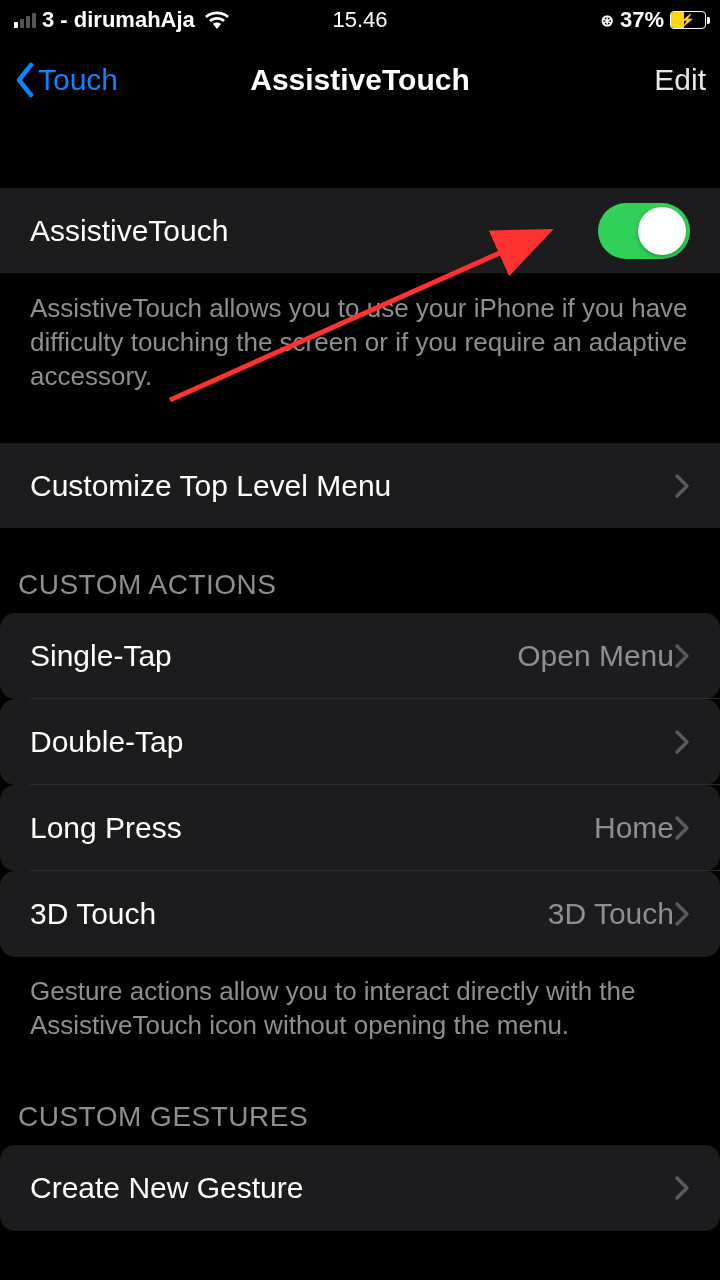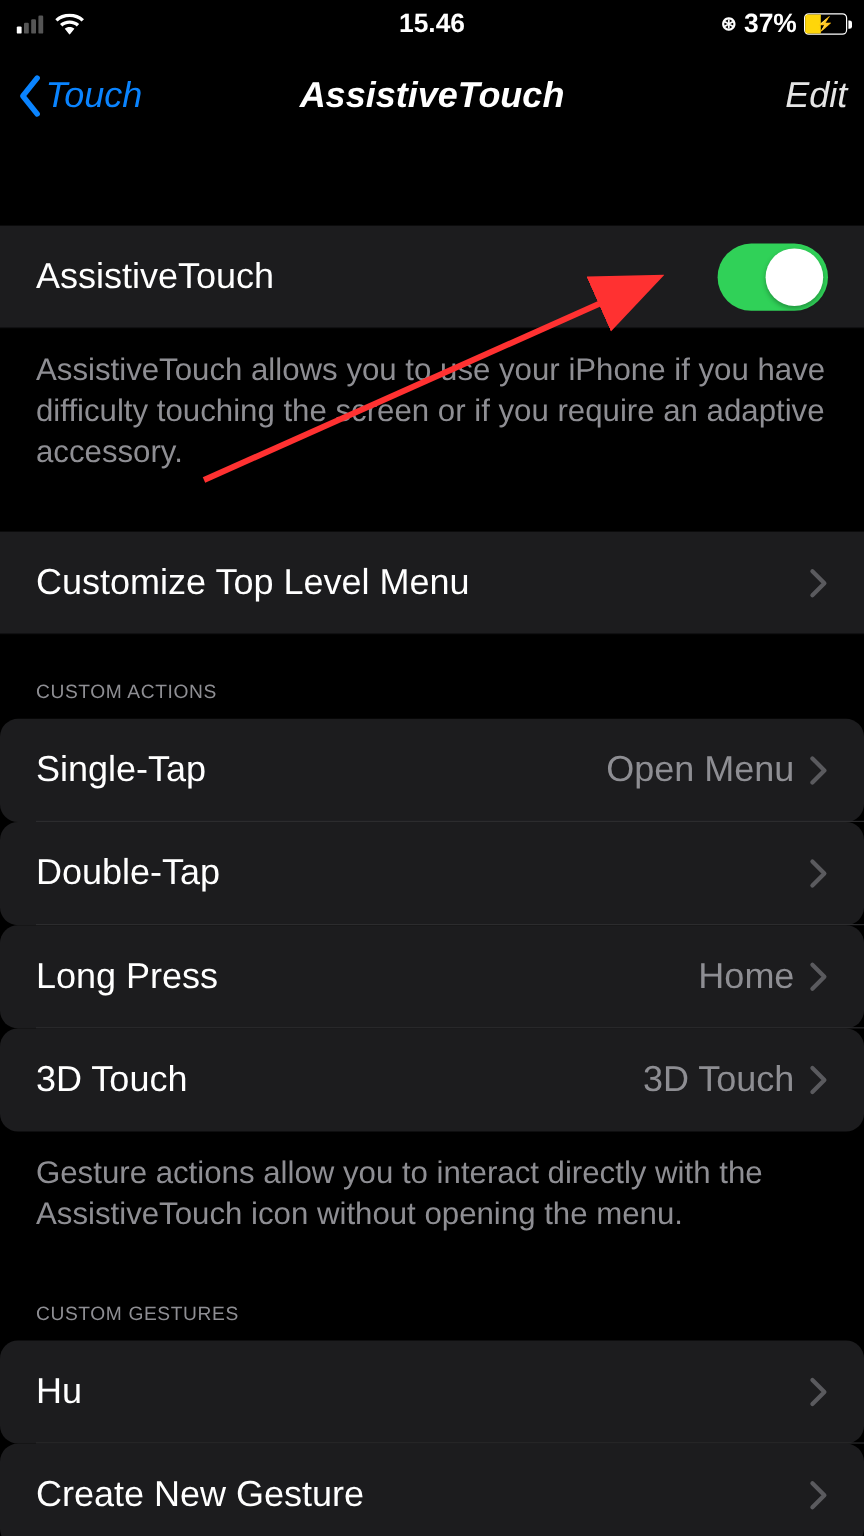--- a/index.html
+++ b/index.html
@@ -45,21 +45,21 @@
     .bar.active { background: #fff; }
     .b1 { height: 6px; }
     .b2 { height: 9px; }
     .b3 { height: 12px; }
     .b4 { height: 15px; }
     .wifi-icon { margin-left: 4px; }
     .status-center {
       position: absolute;
       left: 50%;
       transform: translateX(-50%);
-      font-weight: 700;
+      font-weight: 400;
     }
     .status-right {
       display: flex;
       align-items: center;
       gap: 6px;
     }
     .battery {
       width: 36px;
       height: 18px;
       border: 1.5px solid #fff;
@@ -97,21 +97,20 @@
     }
     .lock-icon { font-size: 16px; }
 
     .nav-bar {
       height: 80px;
       display: flex;
       align-items: center;
       justify-content: space-between;
       padding: 0 14px;
       position: relative;
-      font-style: italic;
     }
     .nav-back {
       display: flex;
       align-items: center;
       color: #0a84ff;
       font-size: 30px;
       gap: 2px;
     }
     .chevron-left {
       width: 22px;
@@ -164,21 +163,20 @@
     }
     .row.grouped.last::after { display: none; }
 
     .row-label {
       color: #fff;
     }
     .row-value {
       color: #8e8e93;
       display: flex;
       align-items: center;
-      gap: 12px;
     }
     .chevron-right {
       color: #5a5a5e;
       width: 16px;
       height: 26px;
       flex-shrink: 0;
     }
 
     .toggle {
       width: 92px;
@@ -204,22 +202,22 @@
       color: #8e8e93;
       line-height: 1.3;
       background: #000;
     }
     .small-gap {
       height: 50px;
       background: #000;
     }
 
     .section-header {
-      padding: 40px 30px 12px 30px;
-      font-size: 16px;
+      padding: 40px 30px 12px 18px;
+      font-size: 28px;
       color: #8e8e93;
       letter-spacing: 0.5px;
       background: #000;
     }
 
     .arrow-annotation {
       position: absolute;
       pointer-events: none;
       z-index: 999;
     }
@@ -228,20 +226,21 @@
 <body>
 
 <div class="status-bar">
   <div class="status-left">
     <div class="signal-bars">
       <div class="bar b1 active"></div>
       <div class="bar b2"></div>
       <div class="bar b3"></div>
       <div class="bar b4"></div>
     </div>
+    <span>3 - dirumahAja</span>
     <svg class="wifi-icon" width="24" height="18" viewBox="0 0 24 18">
       <path d="M12 18 L8 13 C10 11 14 11 16 13 Z M4 9 C8 5 16 5 20 9 L18 11 C15 8 9 8 6 11 Z M0 5 C6 -1 18 -1 24 5 L22 7 C17 2 7 2 2 7 Z" fill="#fff"></path>
     </svg>
   </div>
   <div class="status-center">15.46</div>
   <div class="status-right">
     <span class="lock-icon">⊛</span>
     <span>37%</span>
     <div class="battery">
       <div class="battery-fill"></div>
@@ -316,26 +315,20 @@
       <svg class="chevron-right" viewBox="0 0 16 26">
         <polyline points="3,3 13,13 3,23" stroke="#5a5a5e" stroke-width="3.5" fill="none" stroke-linecap="round" stroke-linejoin="round"></polyline>
       </svg>
     </span>
   </div>
 
   <div class="footer-text">Gesture actions allow you to interact directly with the AssistiveTouch icon without opening the menu.</div>
 
   <div class="section-header" style="padding-top:28px;">CUSTOM GESTURES</div>
 
-  <div class="row grouped">
-    <span class="row-label">Hu</span>
-    <svg class="chevron-right" viewBox="0 0 16 26">
-      <polyline points="3,3 13,13 3,23" stroke="#5a5a5e" stroke-width="3.5" fill="none" stroke-linecap="round" stroke-linejoin="round"></polyline>
-    </svg>
-  </div>
   <div class="row grouped last">
     <span class="row-label">Create New Gesture</span>
     <svg class="chevron-right" viewBox="0 0 16 26">
       <polyline points="3,3 13,13 3,23" stroke="#5a5a5e" stroke-width="3.5" fill="none" stroke-linecap="round" stroke-linejoin="round"></polyline>
     </svg>
   </div>
 </div>
 
 <svg class="arrow-annotation" style="left:160px; top:220px;" width="400" height="190" viewBox="0 0 400 190">
   <defs>

